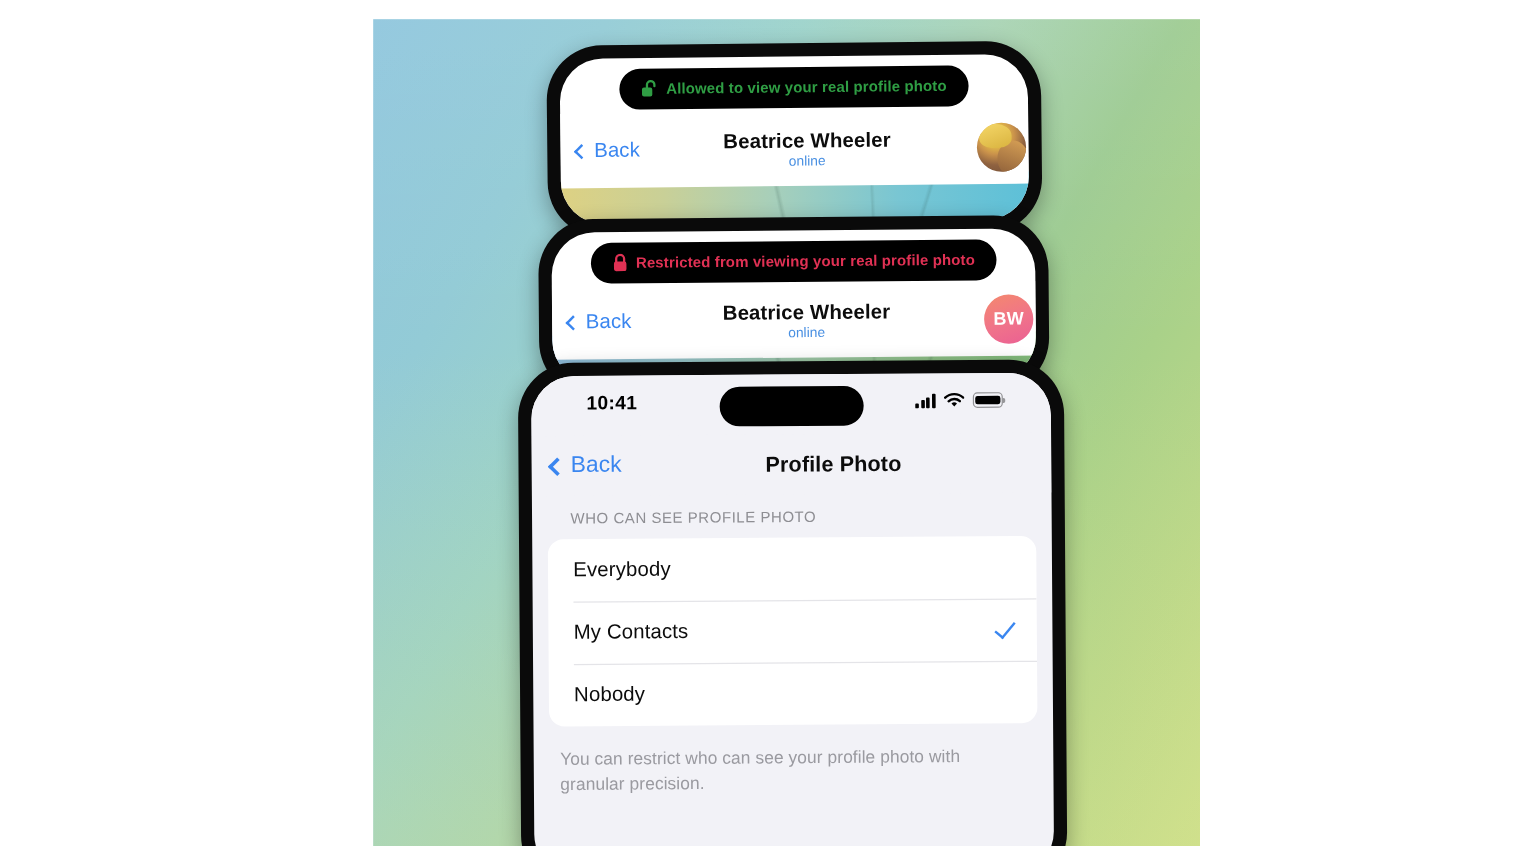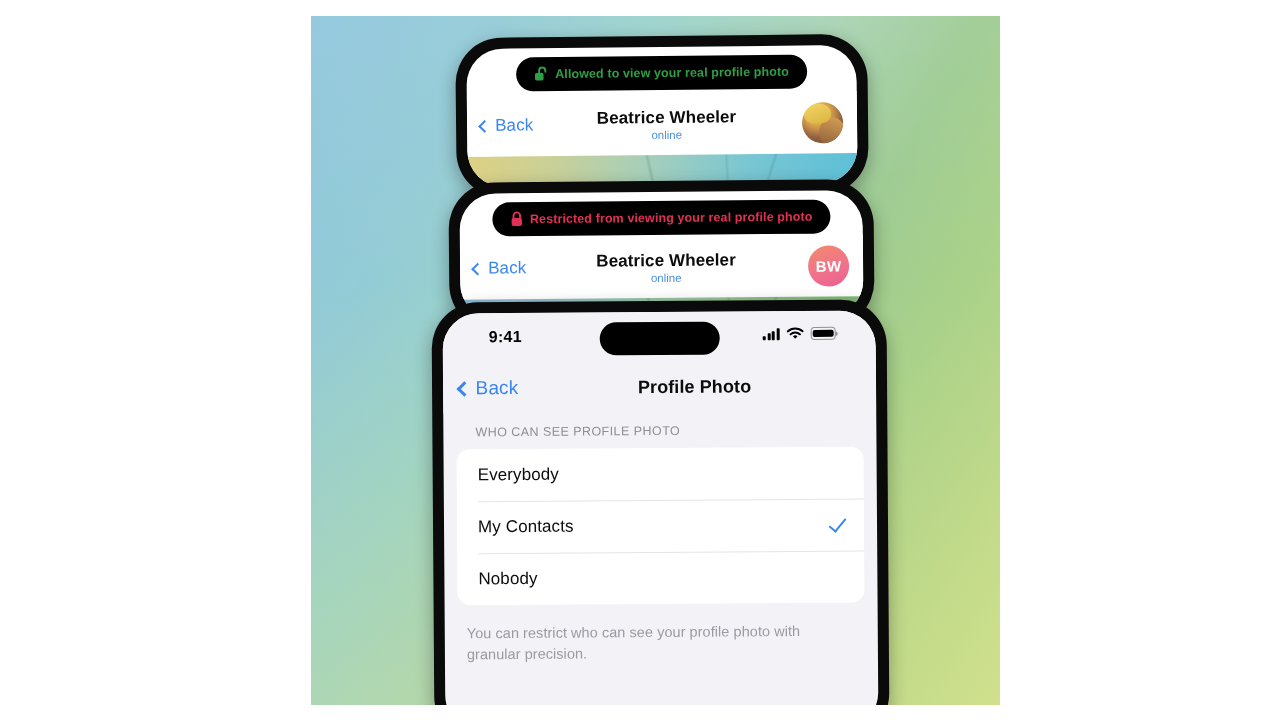--- a/index.html
+++ b/index.html
@@ -136,21 +136,21 @@
     letter-spacing: 0.1px;
   }
   .chat-status {
     font-size: 11.5px;
     color: #4a90e2;
     margin-top: 1px;
   }
   .avatar {
     width: 41px; height: 41px;
     border-radius: 50%;
-    margin-right: 14px;
+    margin-right: 2px;
     flex-shrink: 0;
     overflow: hidden;
     position: relative;
   }
   .avatar-photo {
     background: radial-gradient(circle at 38% 26%, #f3cf5f 0%, #e0b648 24%, #c9914b 40%, #8f6240 62%, #6d4a33 100%);
   }
   .avatar-photo .hair {
     position: absolute; right: -2px; bottom: -4px;
     width: 26px; height: 30px; border-radius: 50%;
@@ -387,21 +387,21 @@
         <span class="toast-text">Restricted from viewing your real profile photo</span>
       </div>
 
     </div>
   </div>
 
   <div class="phone" id="phone-settings">
     <div class="screen" id="settings-screen">
 
       <div class="status-bar">
-        <div class="status-time">9:41</div>
+        <div class="status-time">10:41</div>
         <div class="dynamic-island"></div>
         <div class="status-icons">
           <span class="bars">
               <i></i>
               <i></i>
               <i></i>
               <i></i>
             </span>
           <svg width="17" height="13" viewBox="0 0 17 13">
             <path d="M1 4.3a11 11 0 0 1 15 0" fill="none" stroke="#000" stroke-width="2" stroke-linecap="round"></path>

